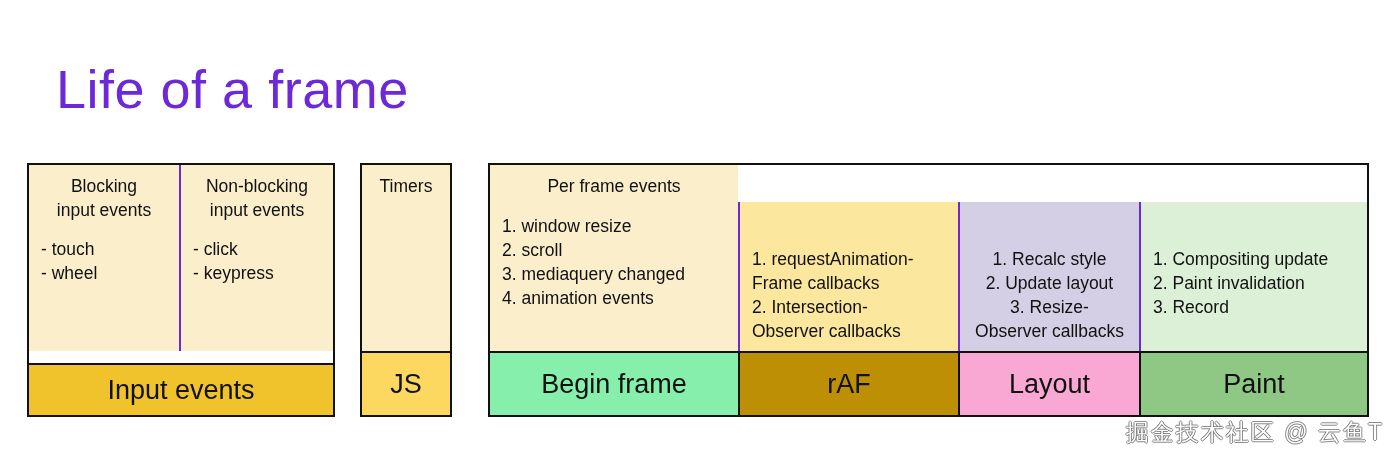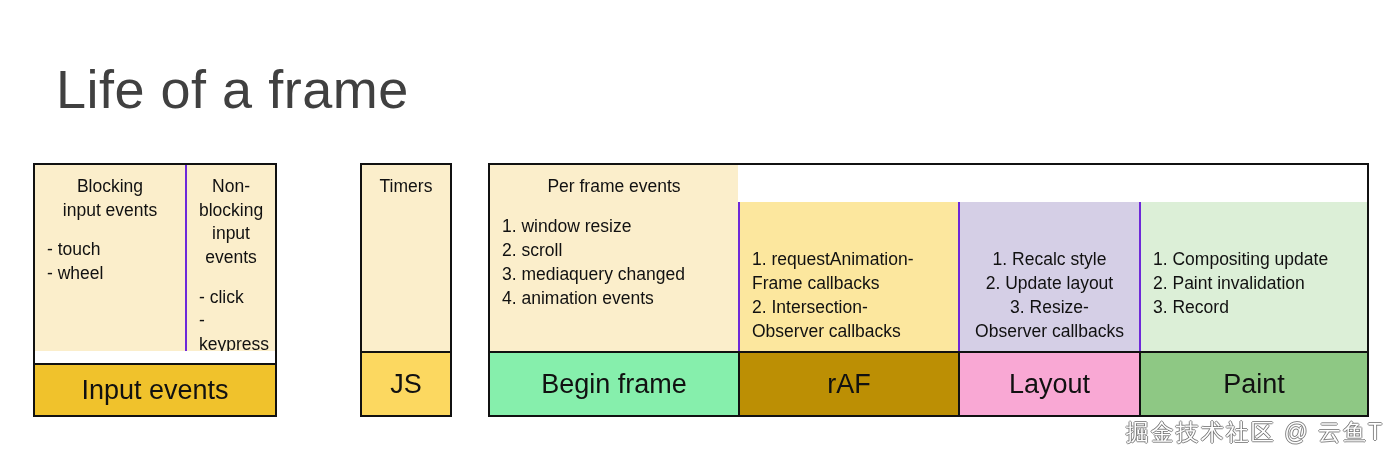--- a/index.html
+++ b/index.html
@@ -17,21 +17,21 @@
   }
 
   #page-title {
     position: absolute;
     left: 56px;
     top: 24px;
     font-size: 54px;
     font-weight: 400;
     letter-spacing: 0.5px;
     line-height: 1.1;
-    color: #404040;
+    color: #6d28d9;
     white-space: nowrap;
   }
 
   
   #diagram {
     position: absolute;
     left: 0;
     top: 163px;
     width: 1400px;
     height: 256px;
@@ -96,21 +96,21 @@
     font-size: 17.5px;
     line-height: 1.37;
   }
   .cell-list li {
     white-space: pre-line;
   }
 
   .pad-top-lg { padding-top: 46px; margin-top: 37px; }
 
   
-  #group-input  { left: 33px;  width: 244px; gap: 12px; }
+  #group-input  { left: 27px;  width: 308px; gap: 12px; }
   #group-timers { left: 360px; width: 92px;  }
   #group-frame  { left: 488px; width: 881px; }
 
   
   .w-begin  { flex: 0 0 248px; width: 248px; }
   .w-raf    { flex: 0 0 220px; width: 220px; }
   .w-layout { flex: 0 0 181px; width: 181px; }
   .w-paint  { flex: 1 1 auto; }
 
   .w-blocking    { flex: 0 0 150px; width: 150px; }

